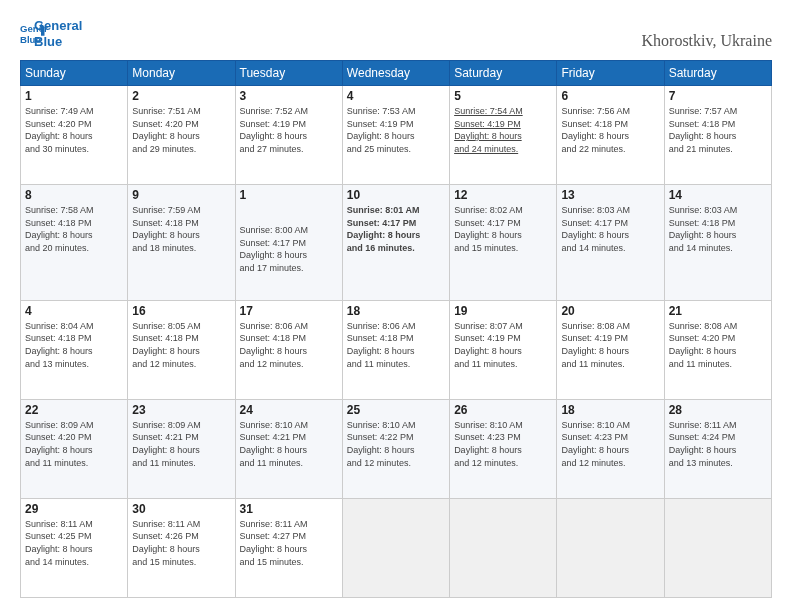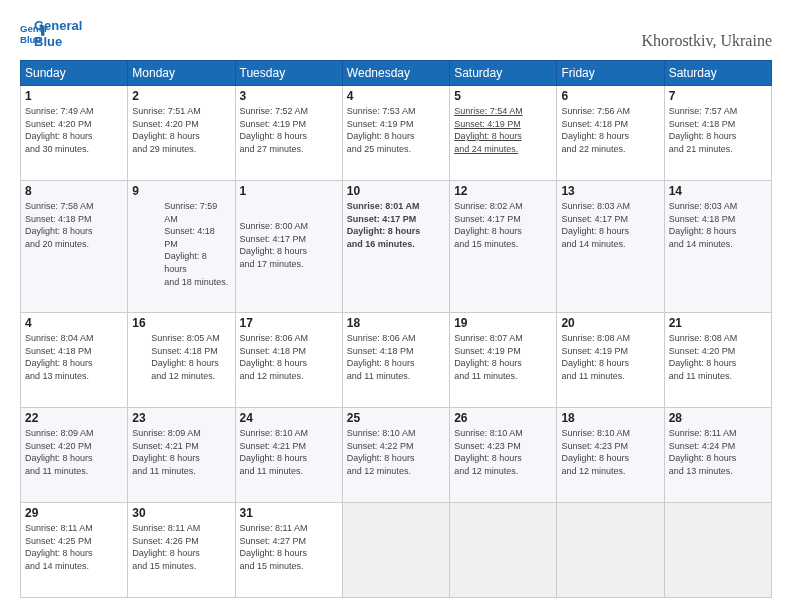--- a/index.html
+++ b/index.html
@@ -179,21 +179,21 @@
         <tr>
           <td>
             <span class="day-num">8</span>
             <div class="day-info" style="white-space: pre-line;">Sunrise: 7:58 AM
 Sunset: 4:18 PM
 Daylight: 8 hours
 and 20 minutes.</div>
           </td>
           <td>
             <span class="day-num">9</span>
-            <div class="day-info" style="white-space: pre-line; margin-left: 32px;">Sunrise: 7:59 AM
+            <div class="day-info" style="white-space: pre-line;">Sunrise: 7:59 AM
 Sunset: 4:18 PM
 Daylight: 8 hours
 and 18 minutes.</div>
           </td>
           <td>
             <span class="day-num">1</span>
             <div class="day-info" style="white-space: pre-line; margin-top: 22px;">Sunrise: 8:00 AM
 Sunset: 4:17 PM
 Daylight: 8 hours
 and 17 minutes.</div>
@@ -230,21 +230,21 @@
         <tr>
           <td>
             <span class="day-num">4</span>
             <div class="day-info" style="white-space: pre-line;">Sunrise: 8:04 AM
 Sunset: 4:18 PM
 Daylight: 8 hours
 and 13 minutes.</div>
           </td>
           <td>
             <span class="day-num">16</span>
-            <div class="day-info" style="white-space: pre-line; margin-left: 19px;">Sunrise: 8:05 AM
+            <div class="day-info" style="white-space: pre-line;">Sunrise: 8:05 AM
 Sunset: 4:18 PM
 Daylight: 8 hours
 and 12 minutes.</div>
           </td>
           <td>
             <span class="day-num">17</span>
             <div class="day-info" style="white-space: pre-line;">Sunrise: 8:06 AM
 Sunset: 4:18 PM
 Daylight: 8 hours
 and 12 minutes.</div>

